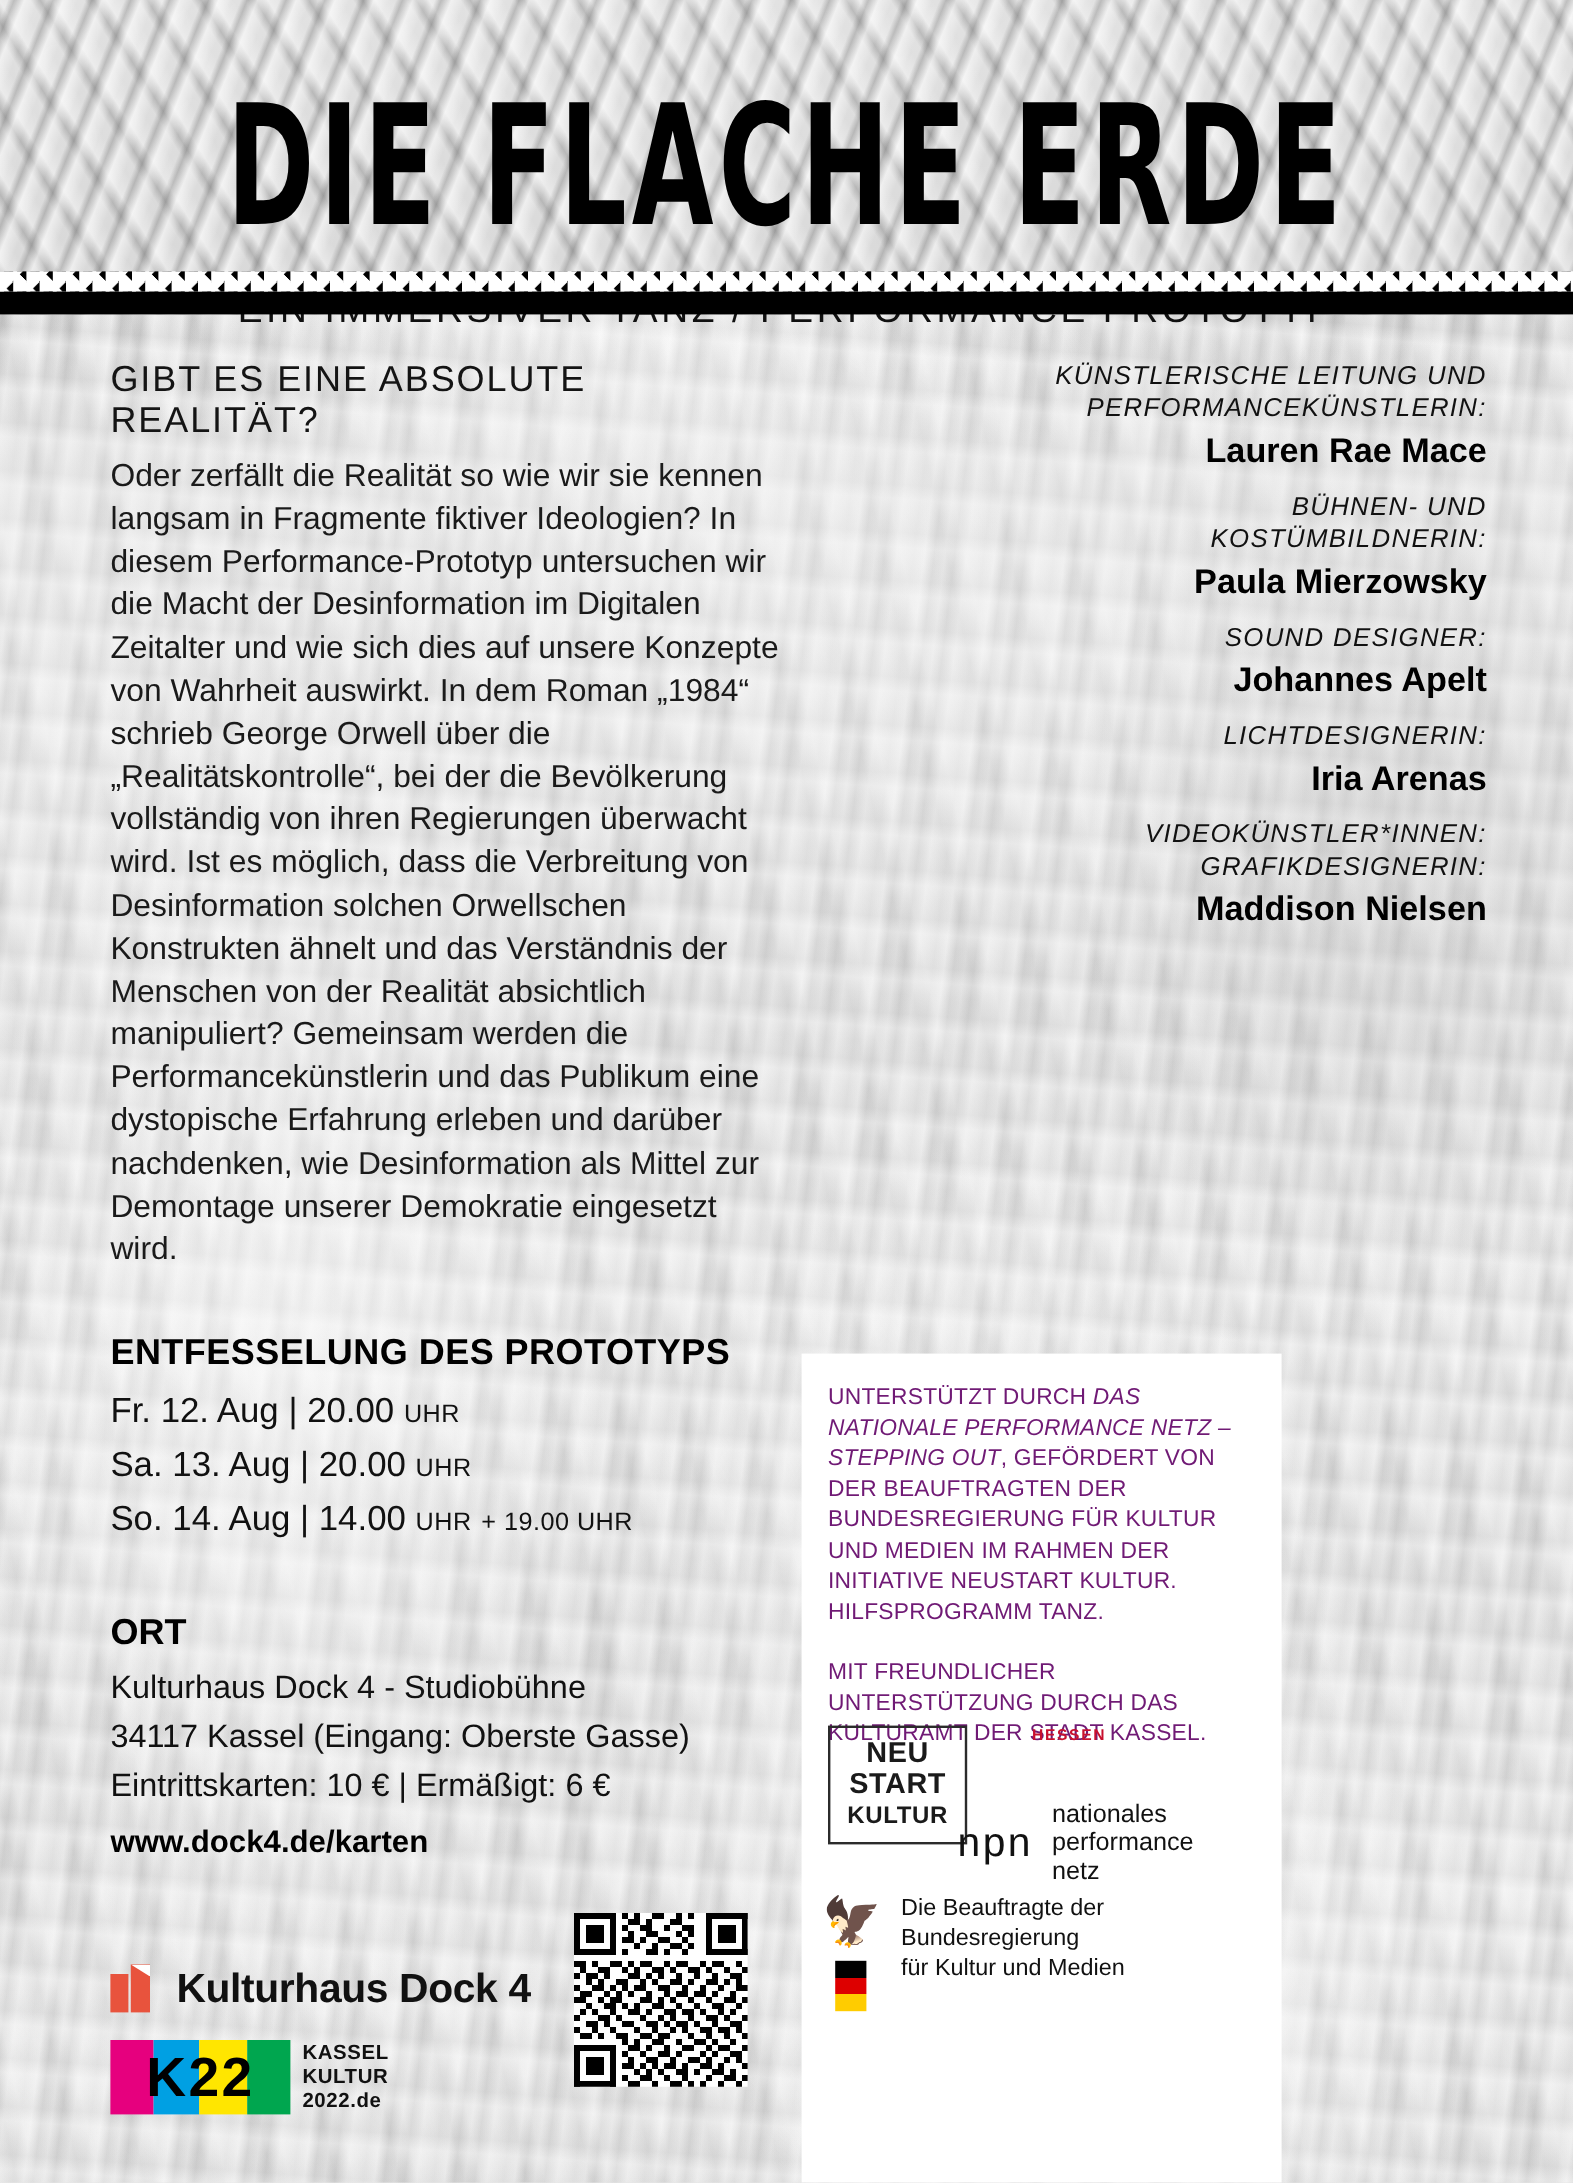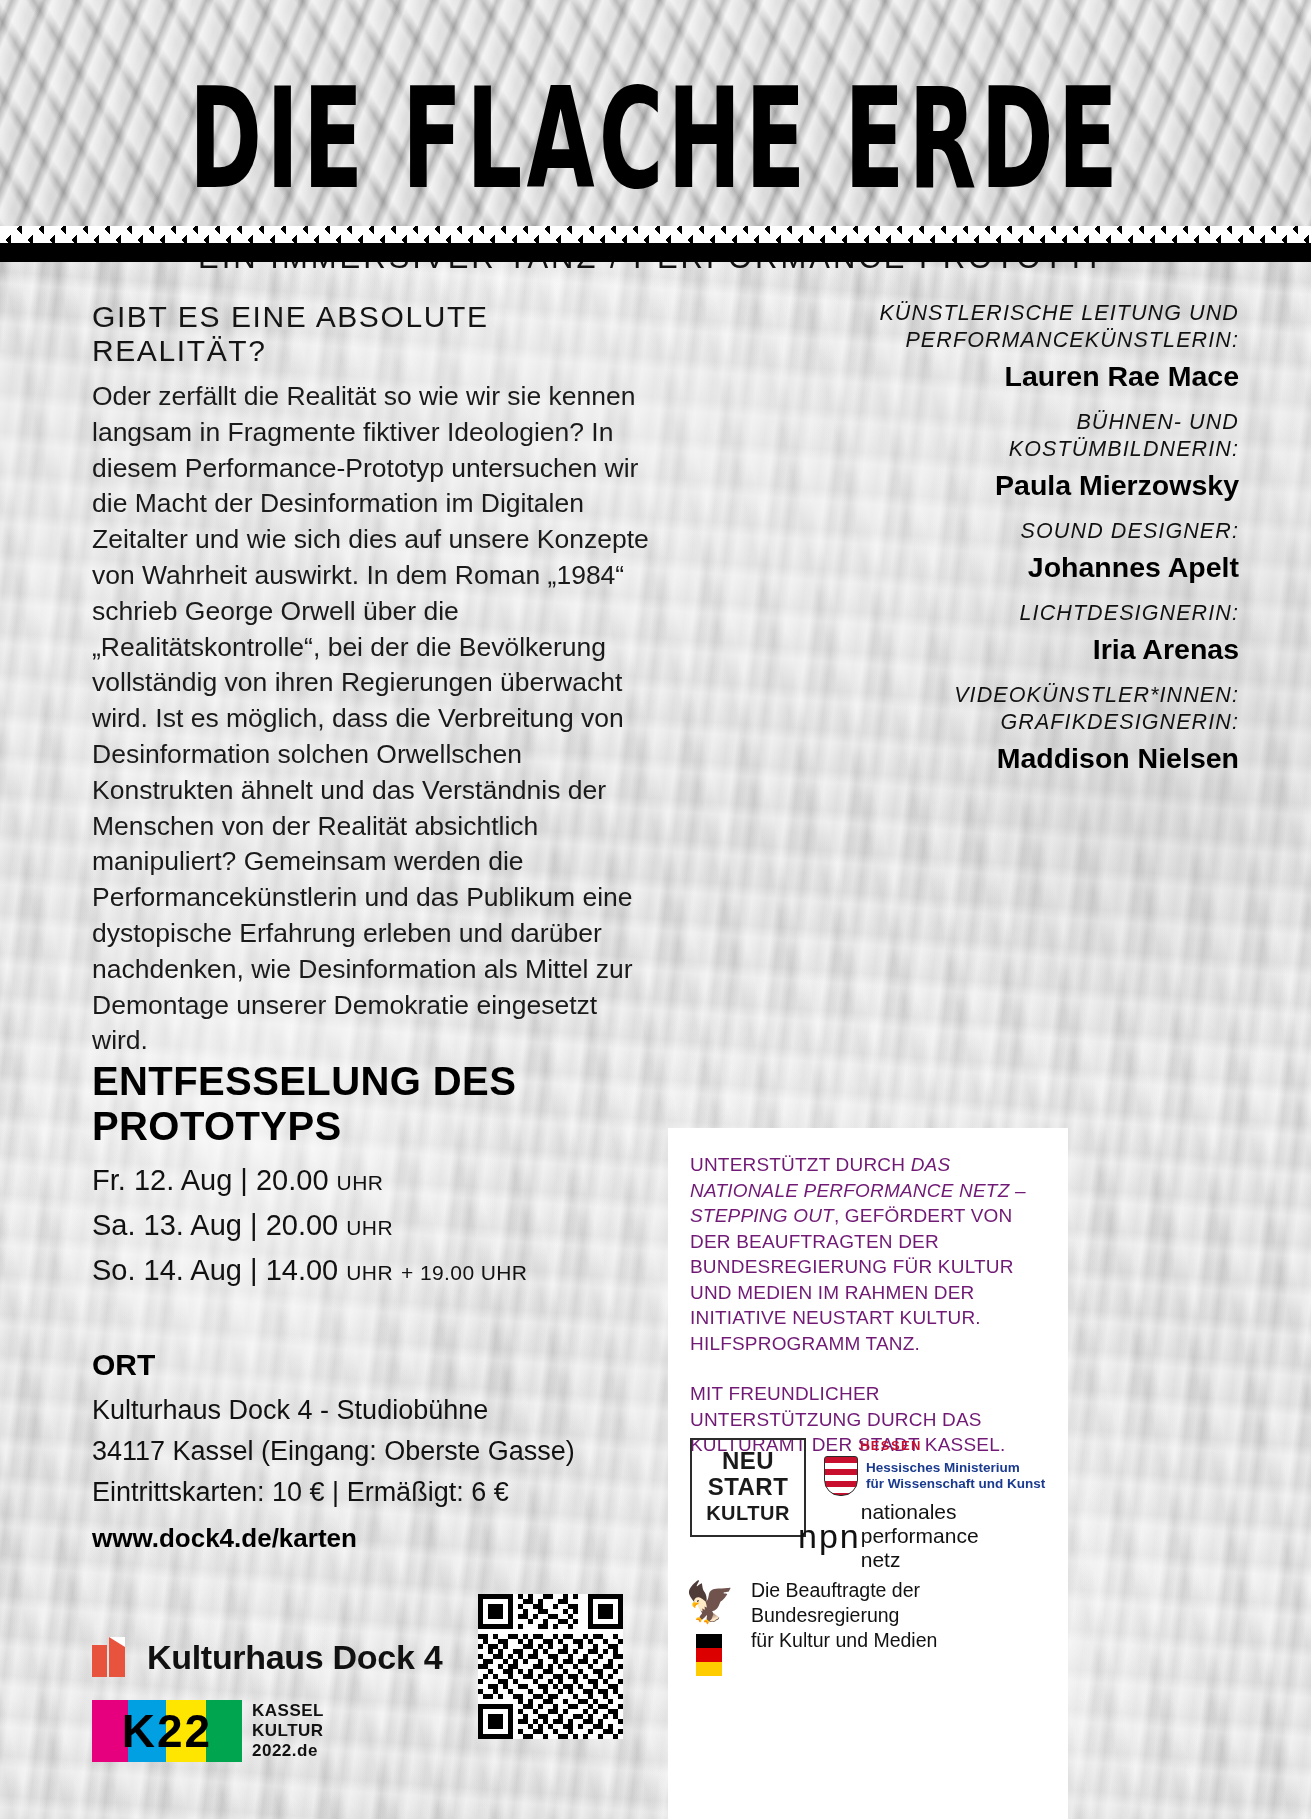--- a/index.html
+++ b/index.html
@@ -118,22 +118,22 @@
   
   .left-col { position: absolute; left: 92px; top: 300px; width: 566px; }
   .q-heading {
     font-size: 30px; letter-spacing: 1.6px; color: #141414;
     font-weight: 400; margin-bottom: 11px; text-transform: uppercase;
   }
   .body-copy {
     font-size: 26.5px; line-height: 35.8px; color: #1a1a1a; font-weight: 400;
   }
   .sec-heading {
-    font-weight: 700; font-size: 40px; letter-spacing: .4px;
-    color: #000; margin-bottom: 10px;
+    font-weight: 700; font-size: 30px; letter-spacing: .4px;
+    color: #000; margin-top: 52px; margin-bottom: 10px;
   }
   .date-line { font-size: 29px; line-height: 42px; color: #111; }
   .date-line .sc { font-size: 21px; letter-spacing: .4px; }
   .ort-heading {
     font-weight: 700; font-size: 30px; color: #000;
     margin-top: 54px; margin-bottom: 8px;
   }
   .ort-line { font-size: 27px; line-height: 41px; color: #111; }
   .ort-url { font-weight: 700; font-size: 26px; color: #000; margin-top: 10px; }
 
@@ -194,21 +194,21 @@
   .hessen-row { display:flex; align-items:center; gap:8px; }
   .hessen-shield { width:34px; height:40px; position:relative; }
   .hessen-shield .sh {
     position:absolute; inset:0;
     background: repeating-linear-gradient(180deg,#c8102e 0 6px,#ffffff 6px 12px);
     border:1.5px solid #2b2b2b;
     border-radius: 3px 3px 16px 16px;
   }
   .hessen-name { font-size:13.5px; line-height:16px; font-weight:700; color:#1a3a8f; }
 
-  .logo-row-2 { position:absolute; left:130px; top:372px; display:flex; align-items:center; }
+  .logo-row-2 { position:absolute; left:130px; top:372px; display:flex; align-items:center; gap:16px; }
   .npn-mark { font-size:34px; font-weight:400; color:#111; letter-spacing:2px; line-height:34px; }
   .npn-text { font-size:21px; line-height:24px; color:#111; }
 
   .logo-row-3 { position:absolute; left:14px; top:446px; display:flex; align-items:flex-start; gap:12px; }
   .eagle { width:58px; height:56px; display:flex; align-items:center; justify-content:center; font-size:40px; color:#111; line-height:1; }
   .bkm-text { font-size:19.5px; line-height:25px; color:#111; padding-top:4px; }
   .flag { position:absolute; left:28px; top:506px; width:26px; height:42px;
           background: linear-gradient(180deg,#000 0 33.3%, #dd0000 33.3% 66.6%, #ffcc00 66.6% 100%); }
 </style>
 </head>
@@ -545,29 +545,20 @@
     </div>
 
     <div class="logo-row-1">
       <div class="nsk">
         <div>NEU</div>
         <div>START</div>
         <div class="l3">KULTUR</div>
       </div>
       <div class="hessen">
         <div class="hessen-top">HESSEN</div>
-        <div class="hessen-row">
-          <div class="hessen-shield">
-              <div class="sh"></div>
-            </div>
-          <div class="hessen-name">
-            <div>Hessisches Ministerium</div>
-            <div>für Wissenschaft und Kunst</div>
-          </div>
-        </div>
       </div>
     </div>
 
     <div class="logo-row-2">
       <div class="npn-mark">npn</div>
       <div class="npn-text">
         <div>nationales</div>
         <div>performance</div>
         <div>netz</div>
       </div>

